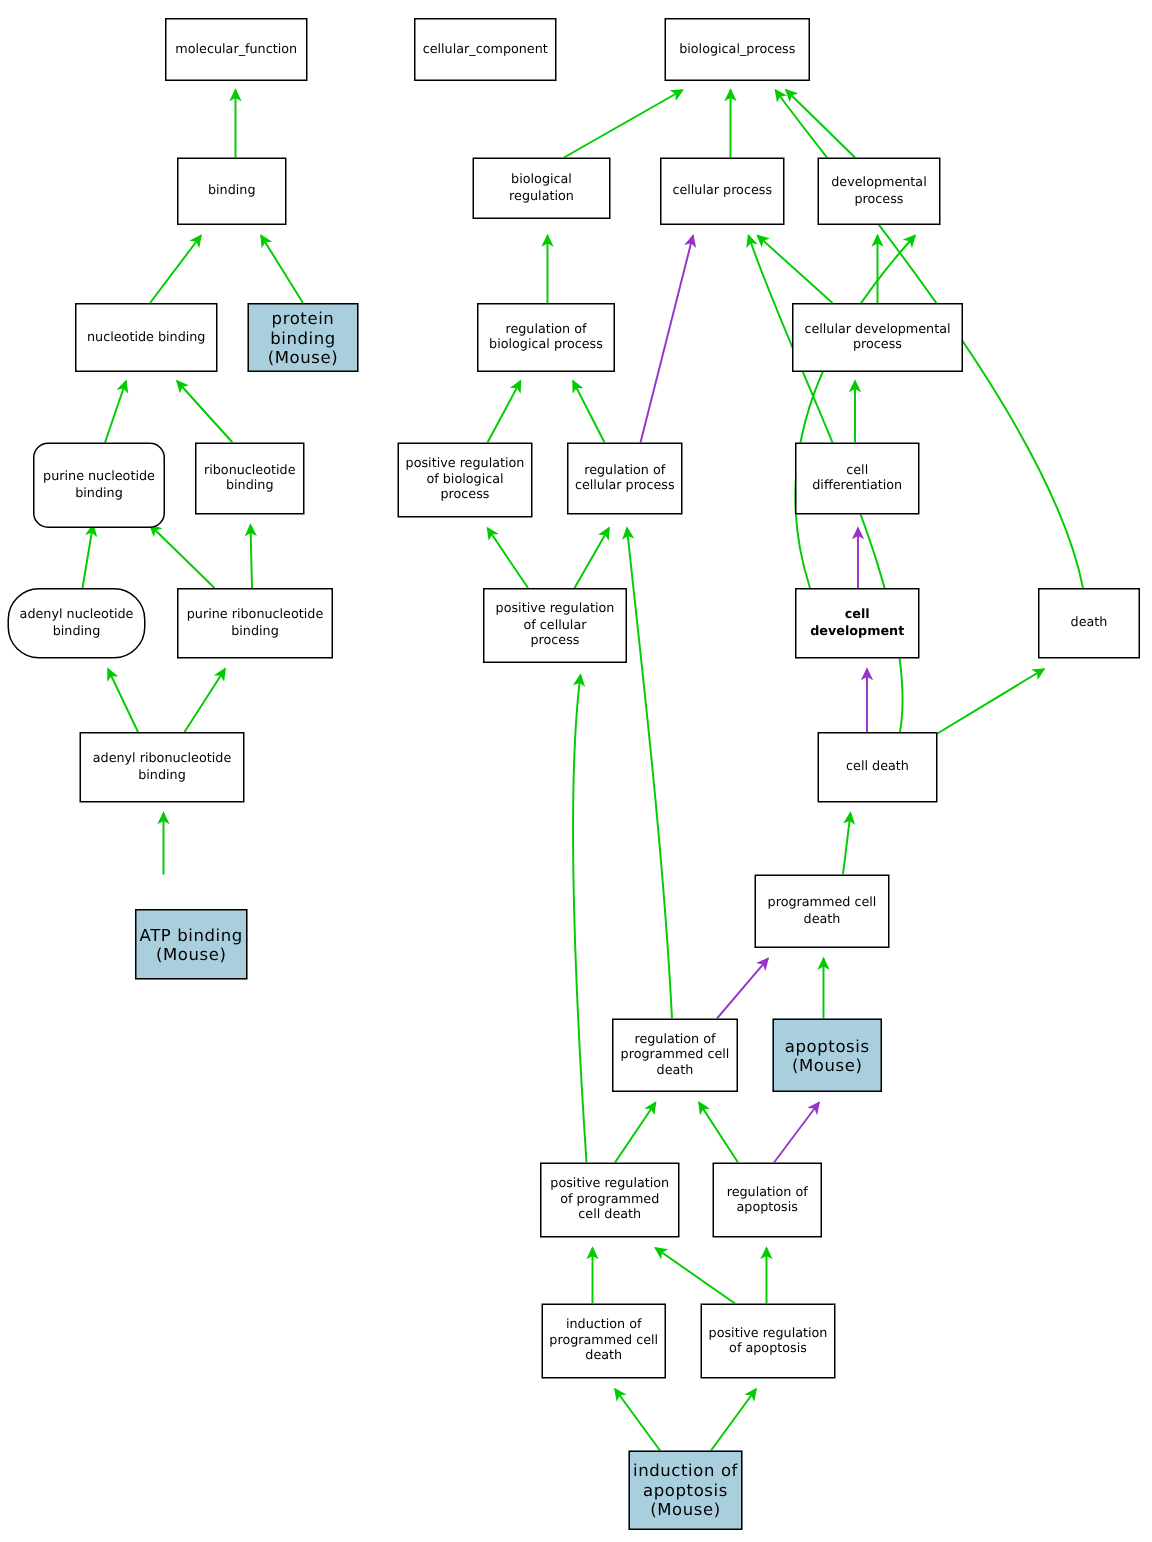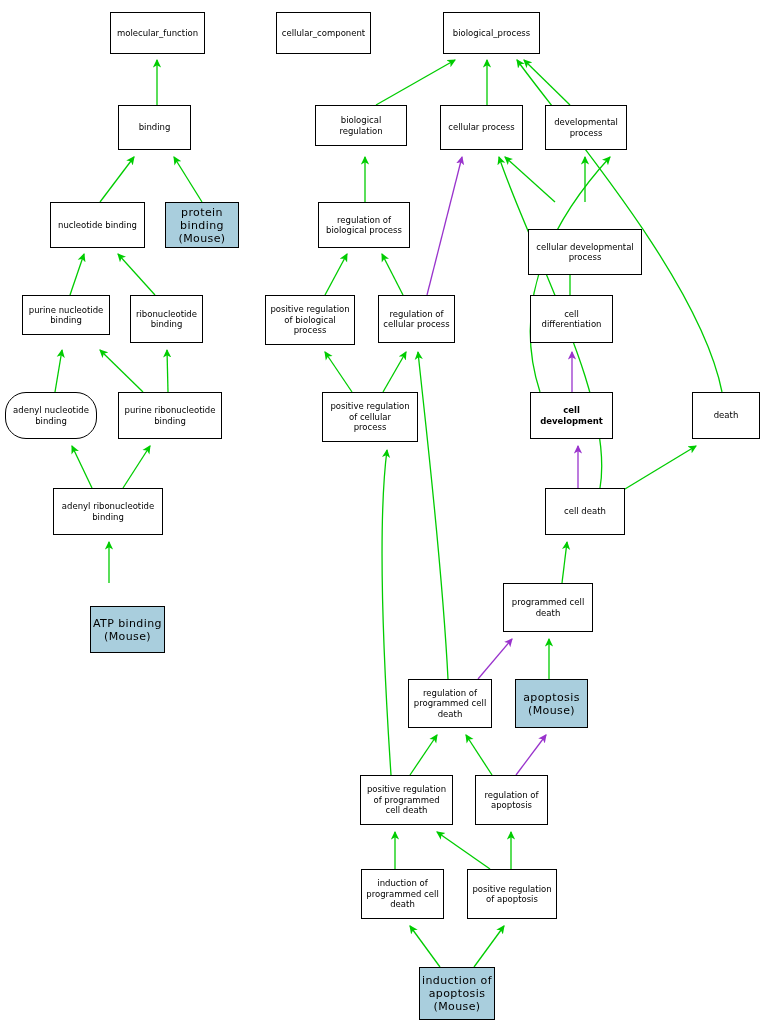--- a/index.html
+++ b/index.html
@@ -116,25 +116,25 @@
         <span class="lbl">nucleotide binding</span>
       </div>
       <div class="node gene" style="left: 165px; top: 202px; width: 74px; height: 46px;">
         <span class="lbl">protein binding
 (Mouse)</span>
       </div>
       <div class="node" style="left: 318px; top: 202px; width: 92px; height: 46px;">
         <span class="lbl">regulation of
 biological process</span>
       </div>
-      <div class="node" style="left: 528px; top: 202px; width: 114px; height: 46px; margin-top: 27px;">
+      <div class="node" style="left: 528px; top: 202px; width: 114px; height: 46px;">
         <span class="lbl">cellular developmental
 process</span>
       </div>
-      <div class="node" style="left: 22px; top: 295px; width: 88px; height: 40px;">
+      <div class="node" style="left: 22px; top: 295px; width: 88px; height: 57px; border-radius: 10px;">
         <span class="lbl">purine nucleotide
 binding</span>
       </div>
       <div class="node" style="left: 130px; top: 295px; width: 73px; height: 48px;">
         <span class="lbl">ribonucleotide
 binding</span>
       </div>
       <div class="node" style="left: 265px; top: 295px; width: 90px; height: 50px;">
         <span class="lbl">positive regulation
 of biological

